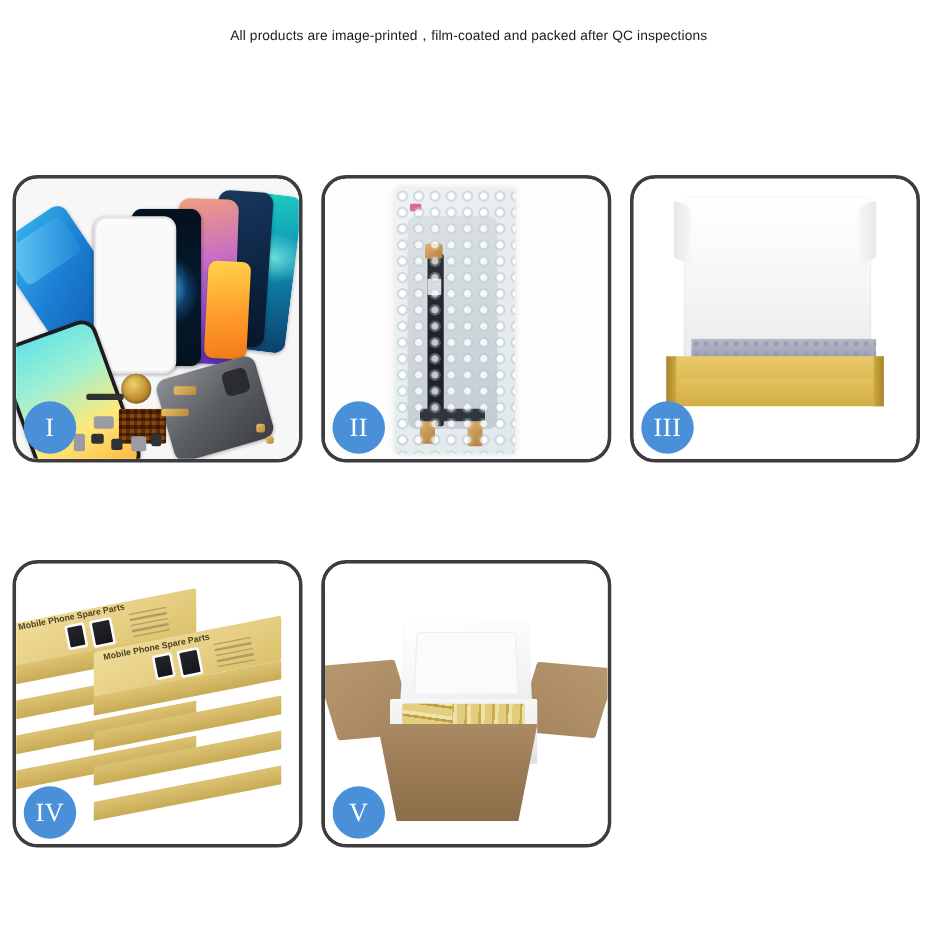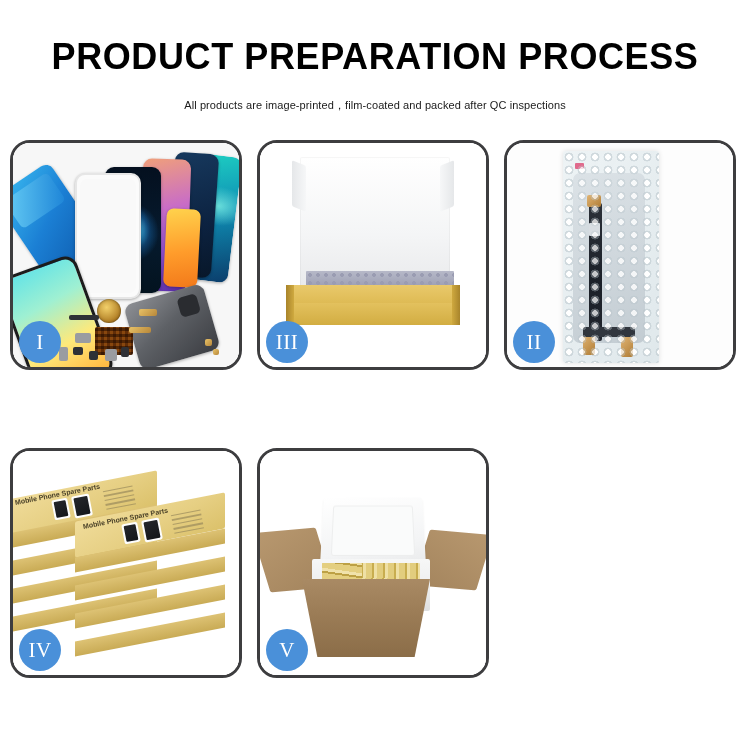--- a/index.html
+++ b/index.html
@@ -403,21 +403,20 @@
     background: rgba(0,0,0,.10);
     border-radius:1px;
   }
 </style>
 </head>
 <body>
 
 <div class="page">
 
   <div class="header">
-    <h1 class="title">PRODUCT PREPARATION PROCESS</h1>
     <p class="subtitle">All products are image-printed，film-coated and packed after QC inspections</p>
   </div>
 
   <div class="grid">
 
     <div class="panel">
       <div class="panel-inner">
         <div class="sc-parts">
           <div class="ph ph-a"></div>
           <div class="ph ph-f"></div>
@@ -438,36 +437,20 @@
           <div class="chip dark" style="left:60px;  top:204px; width:10px; height:8px;"></div>
           <div class="chip dark" style="left:76px;  top:208px; width:9px;  height:9px;"></div>
           <div class="chip light" style="left:92px;  top:206px; width:12px; height:12px;"></div>
           <div class="chip dark" style="left:108px; top:204px; width:8px;  height:10px;"></div>
           <div class="chip light" style="left:46px;  top:204px; width:9px;  height:14px;"></div>
           <div class="chip gold" style="left:192px; top:196px; width:7px;  height:7px;"></div>
           <div class="chip gold" style="left:200px; top:206px; width:6px;  height:6px;"></div>
         </div>
       </div>
       <div class="badge">I</div>
-    </div>
-
-    <div class="panel">
-      <div class="panel-inner">
-        <div class="sc-box3">
-          <div class="b3-lid"></div>
-          <div class="b3-lid-flapL"></div>
-          <div class="b3-lid-flapR"></div>
-          <div class="b3-foam"></div>
-          <div class="b3-tray"></div>
-          <div class="b3-tray-front"></div>
-          <div class="b3-tray-endL"></div>
-          <div class="b3-tray-endR"></div>
-        </div>
-      </div>
-      <div class="badge">III</div>
     </div>
 
     <div class="panel">
       <div class="panel-inner">
         <div class="sc-bubble">
           <div class="bubble-bag">
             <div class="lcd-inside"></div>
             <div class="pink-tag"></div>
             <div class="flex-strip"></div>
             <div class="flex-pad" style="left:24px; top:44px; width:14px; height:12px;"></div>
@@ -477,20 +460,36 @@
             <div class="flex-chip" style="left:20px; top:176px; width:52px; height:10px; background:#31363e;"></div>
             <div class="bubble-overlay"></div>
           </div>
         </div>
       </div>
       <div class="badge">II</div>
     </div>
 
     <div class="panel">
       <div class="panel-inner">
+        <div class="sc-box3">
+          <div class="b3-lid"></div>
+          <div class="b3-lid-flapL"></div>
+          <div class="b3-lid-flapR"></div>
+          <div class="b3-foam"></div>
+          <div class="b3-tray"></div>
+          <div class="b3-tray-front"></div>
+          <div class="b3-tray-endL"></div>
+          <div class="b3-tray-endR"></div>
+        </div>
+      </div>
+      <div class="badge">III</div>
+    </div>
+
+    <div class="panel">
+      <div class="panel-inner">
         <div class="sc-stack">
 
           <div class="stk stk-top" style="left:-6px; top:34px;"></div>
           <div class="stk stk-side" style="left:-6px; top:68px;"></div>
           <div class="stk stk-side" style="left:-6px; top:96px;"></div>
           <div class="stk stk-side" style="left:-6px; top:124px;"></div>
           <div class="stk stk-side" style="left:-6px; top:152px;"></div>
 
           <div class="stk stk-top" style="left:62px; top:56px;"></div>
           <div class="stk stk-side" style="left:62px; top:92px;"></div>

